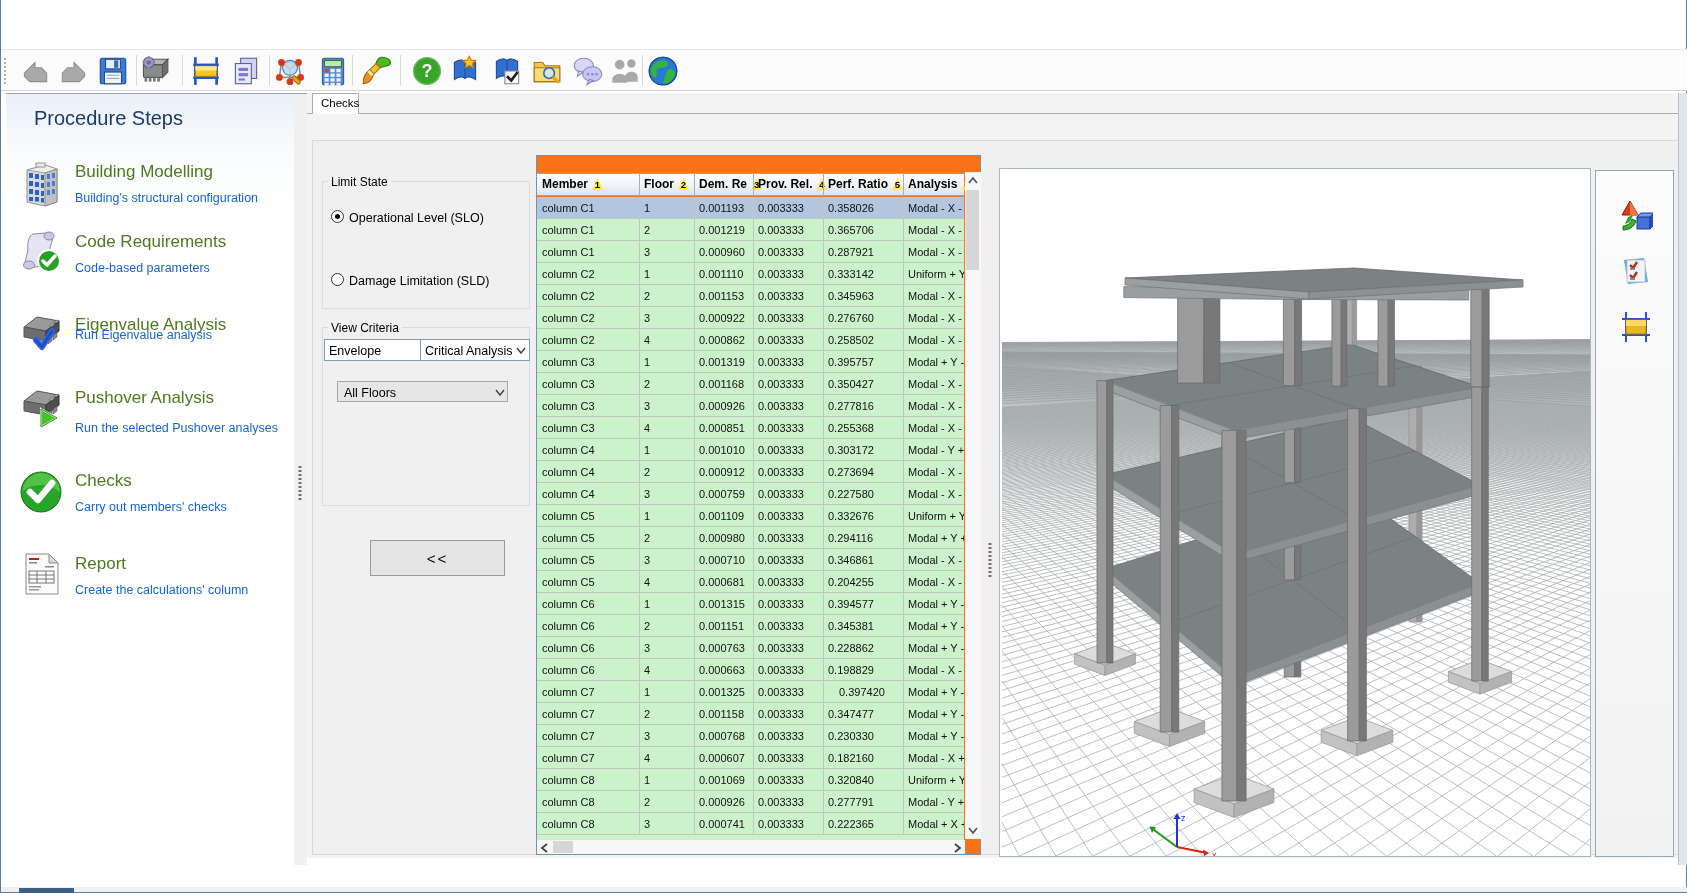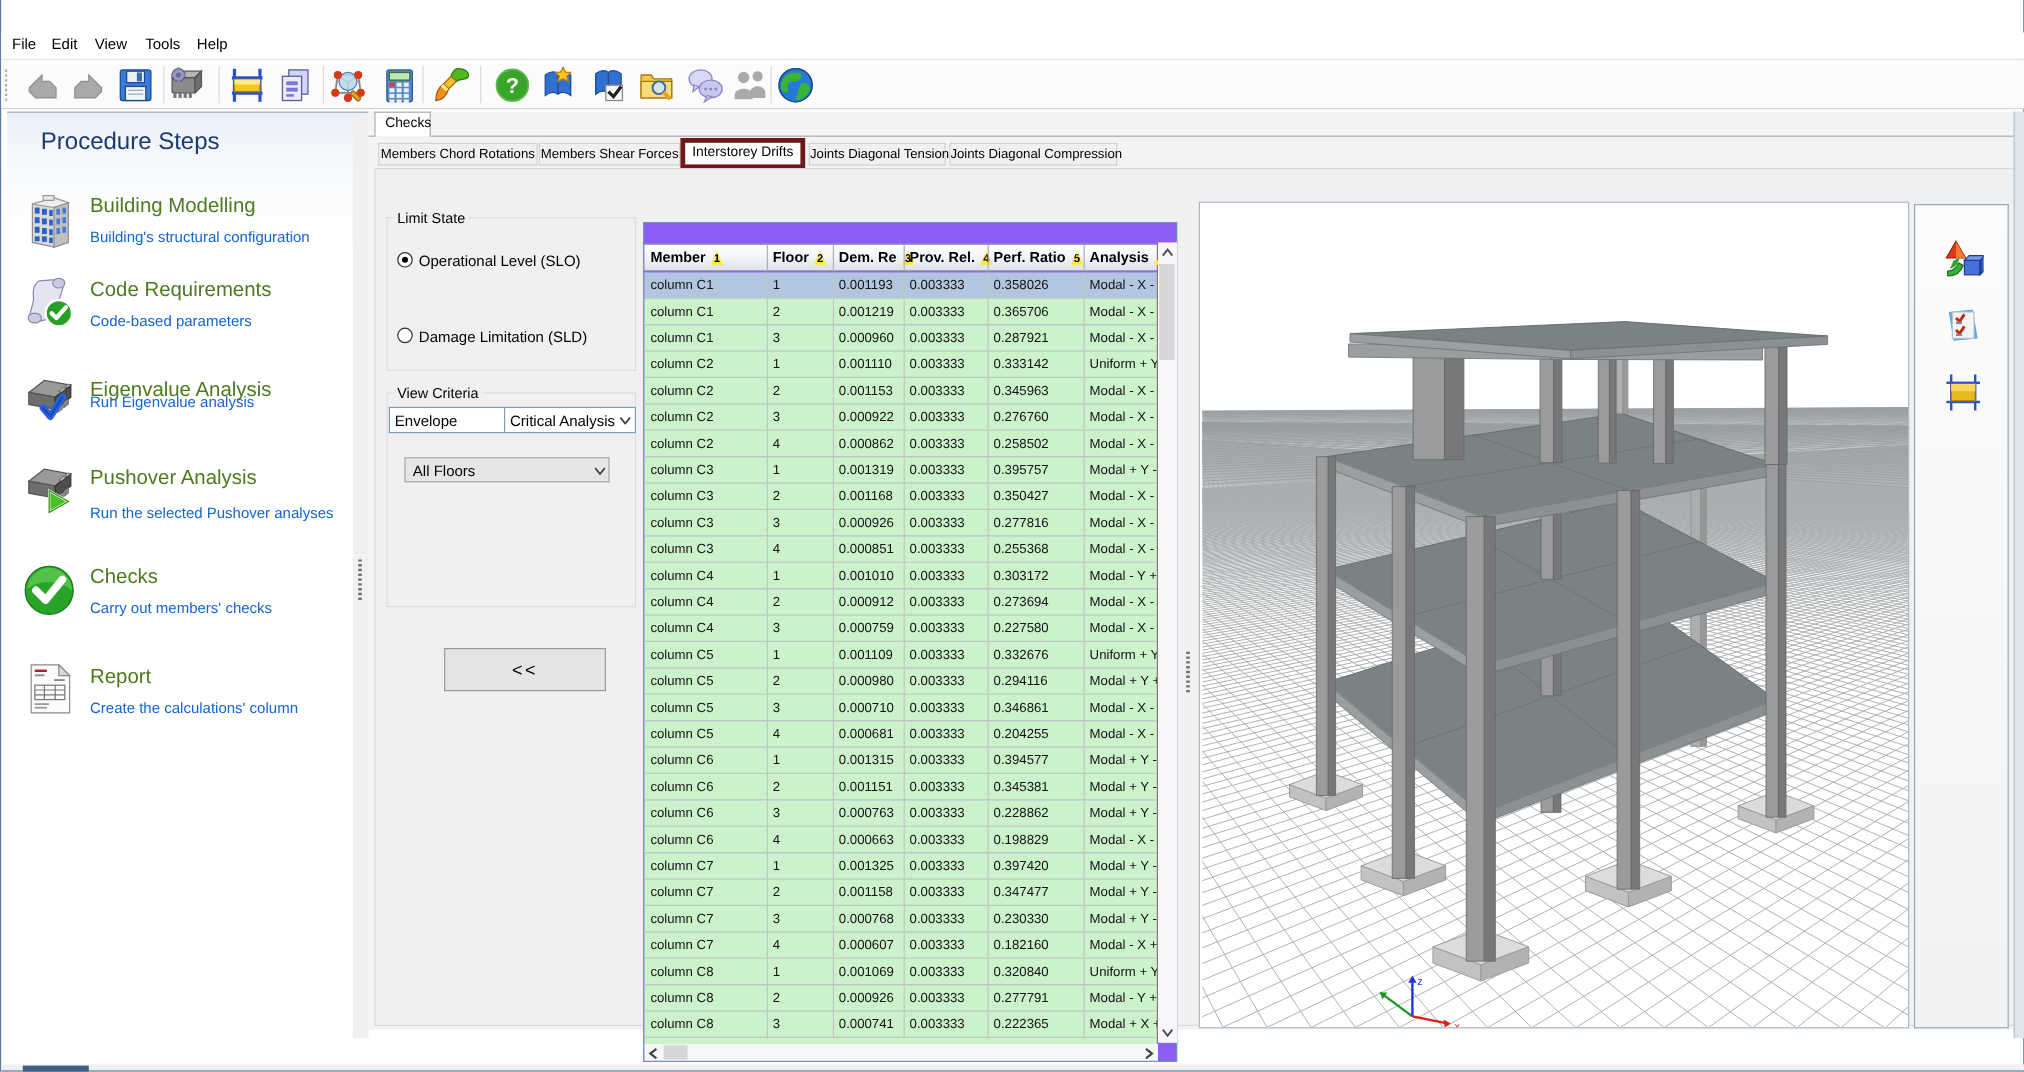--- a/index.html
+++ b/index.html
@@ -25,21 +25,21 @@
 #tabline { left:0px; top:20px; width:1372px; height:1px; background:#acacac; }
 #subtabs { left:6px; top:25px; width:1366px; height:22px; }
 .subtab { position:absolute; top:1px; height:19px; background:#f0f0f0; border:1px solid #d2d2d2; font-size:11px; text-align:center; padding-top:3px; color:#000; white-space:nowrap; }
 #seltab { position:absolute; top:-3px; height:26px; background:#ffffff; border:4px solid #6b1a18; font-size:11.5px; text-align:center; padding-top:2px; white-space:nowrap; }
 #pagepanel { left:5px; top:47px; width:1371px; height:715px; background:#f0f0f0; border:1px solid #d9d9d9; }
 .groupbox { position:absolute; border:1px solid #dcdcdc; }
 .grouplabel { position:absolute; background:#f0f0f0; font-size:12px; padding:0 3px; }
 .radio { position:absolute; width:13px; height:13px; border:1px solid #333; border-radius:50%; background:#fff; }
 .radiodot { position:absolute; left:3px; top:3px; width:5px; height:5px; border-radius:50%; background:#000; }
 .ctl-label { position:absolute; font-size:12.5px; color:#000; }
-#tablewrap { left:223px; top:14px; width:445px; height:700px; background:#8b5cf6; border:1px solid #6f93b4;margin-top:30px; }
+#tablewrap { left:223px; top:14px; width:445px; height:700px; background:#f97316; border:1px solid #6f93b4; }
 #thead { position:absolute; left:0; top:17px; width:427px; height:23px; background:linear-gradient(180deg,#ffffff,#eef1f5 60%,#dde3ea); border-top:1px solid #9aa5b1; border-bottom:1px solid #9aa5b1; }
 .hcell { position:absolute; top:3px; font-size:12px; font-weight:bold; color:#000; padding-left:5px; white-space:nowrap; }
 .hsep { position:absolute; top:0; width:1px; height:22px; background:#a8b0b8; }
 .badge { display:inline-block; width:11px; height:12px; background:#ffe84a; color:#000; font-size:9.5px; font-weight:bold; text-align:center; line-height:13px; margin-left:4px; clip-path:polygon(50% 0, 100% 100%, 0 100%); }
 #tbody { position:absolute; left:0; top:41px; width:427px; }
 .trow { position:absolute; left:0; width:427px; height:22px; background:#ccf2cc; }
 .trow.sel { background:#b3c6e0; }
 .tcell { position:absolute; top:5px; font-size:11px; color:#111; padding-left:5px; white-space:nowrap; overflow:hidden; }
 .vline { position:absolute; top:0; width:1px; height:22px; background:#c0c7c0; }
 .hline { position:absolute; left:0; width:427px; height:1px; background:#c0c7c0; }
@@ -49,27 +49,20 @@
 #righticons { left:1594px; top:170px; width:79px; height:687px; background:linear-gradient(180deg,#fcfcfc,#f2f2f2); border:1px solid #9aa8b4; }
 #rightstrip { left:1677px; top:93px; width:9px; height:772px; background:#dfe5ec; border-left:1px solid #b9c2cc; }
 #statusbar { left:0; top:866px; width:1687px; height:21px; background:#f0f0f0; border-top:1px solid #dcdcdc; font-size:12px; color:#000; }
 .ssep { position:absolute; top:2px; width:1px; height:17px; background:#cfcfcf; }
 .sitem { position:absolute; top:3px; }
 #bottomedge { left:0; top:887px; width:1687px; height:6px; background:#f0f0f0; border-bottom:1px solid #5a7da0; }
 </style>
 </head>
 <body>
 <div id="win">
-  <div class="abs" id="menubar">
-    <span class="mitem" style="left:9px">File</span>
-    <span class="mitem" style="left:42px">Edit</span>
-    <span class="mitem" style="left:78px">View</span>
-    <span class="mitem" style="left:120px">Tools</span>
-    <span class="mitem" style="left:163px">Help</span>
-  </div>
   <div class="abs" id="toolbar">
     <svg class="abs" style="left:3px;top:6px" width="4" height="30">
         <line x1="1" y1="2" x2="1" y2="28" stroke="#b0b0b0" stroke-width="2" stroke-dasharray="2,2"></line>
       </svg>
     <svg class="ticon" style="left:17px" width="32" height="32" viewBox="0 0 32 32">
         <path d="M6 18 L16 8 L16 13 L22 13 L27 18 L27 26 L11 26 L6 21 Z" fill="#a9a9a9" stroke="#8f8f8f"></path>
       </svg>
 <svg class="ticon" style="left:56px" width="32" height="32" viewBox="0 0 32 32">
         <path d="M26 18 L16 8 L16 13 L10 13 L5 18 L5 26 L21 26 L26 21 Z" fill="#a9a9a9" stroke="#8f8f8f"></path>
       </svg>
@@ -305,27 +298,20 @@
       <div class="stepsub abs" style="top:583px">Create the calculations' column</div>
     </div>
   <div class="abs" id="splitter">
     <svg class="abs" style="left:3px;top:372px" width="6" height="34">
         <line x1="3" y1="0" x2="3" y2="34" stroke="#707070" stroke-width="3" stroke-dasharray="2,2"></line>
       </svg>
   </div>
   <div class="abs" id="mainpage">
     <div class="abs" id="tabline"></div>
     <div class="abs" id="checkstab">Checks</div>
-    <div class="abs" id="subtabs">
-      <div class="subtab" style="left:2px;width:133px;">Members Chord Rotations</div>
-      <div class="subtab" style="left:136px;width:118px;">Members Shear Forces</div>
-      <div id="seltab" style="left:254px;width:104px;">Interstorey Drifts</div>
-      <div class="subtab" style="left:361px;width:114px;">Joints Diagonal Tension</div>
-      <div class="subtab" style="left:478px;width:140px;">Joints Diagonal Compression</div>
-    </div>
     <div class="abs" id="pagepanel">
       <div id="controls">
           <div class="groupbox" style="left:9px;top:40px;width:208px;height:128px"></div>
 <div class="grouplabel" style="left:15px;top:34px">Limit State</div>
 <div class="radio" style="left:18px;top:69px">
             <div class="radiodot"></div>
           </div>
 <div class="ctl-label" style="left:36px;top:70px">Operational Level (SLO)</div>
 <div class="radio" style="left:18px;top:132px"></div>
 <div class="ctl-label" style="left:36px;top:133px">Damage Limitation (SLD)</div>
@@ -666,21 +652,21 @@
               <div class="vline" style="left:216px"></div>
               <div class="vline" style="left:286px"></div>
               <div class="vline" style="left:366px"></div>
               <div class="hline" style="top:21px"></div>
             </div>
             <div class="trow" style="top:484px">
               <div class="tcell" style="left:0px;width:102px">column C7</div>
               <div class="tcell" style="left:102px;width:55px">1</div>
               <div class="tcell" style="left:157px;width:59px">0.001325</div>
               <div class="tcell" style="left:216px;width:70px">0.003333</div>
-              <div class="tcell" style="left:286px;width:80px">0.397420</div>
+              <div class="tcell" style="left:297px;width:80px">0.397420</div>
               <div class="tcell" style="left:366px;width:61px">Modal + Y -</div>
               <div class="vline" style="left:102px"></div>
               <div class="vline" style="left:157px"></div>
               <div class="vline" style="left:216px"></div>
               <div class="vline" style="left:286px"></div>
               <div class="vline" style="left:366px"></div>
               <div class="hline" style="top:21px"></div>
             </div>
             <div class="trow" style="top:506px">
               <div class="tcell" style="left:0px;width:102px">column C7</div>

